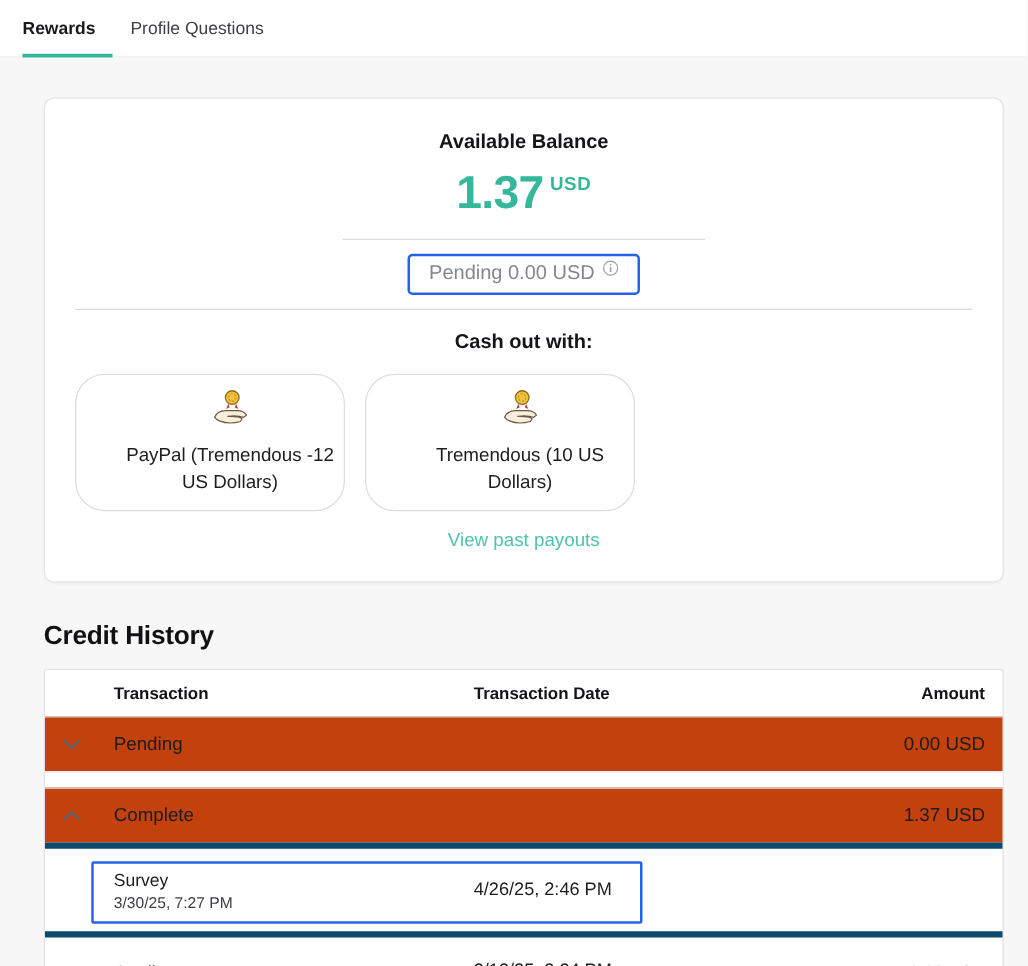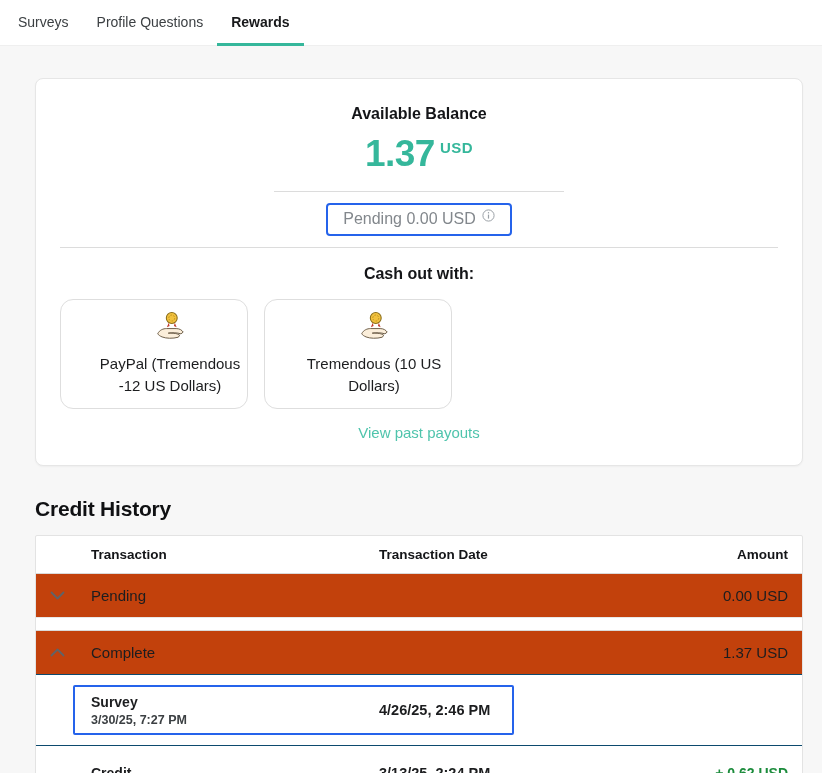--- a/index.html
+++ b/index.html
@@ -59,24 +59,24 @@
     padding:5px 15px 6px;
     font-size:16px;
     color:#82878c;
     display:flex; align-items:flex-start; gap:6px;
   }
   .pending-box .info { margin-top:-2px; }
   .divider-full { margin:11px 24px 0; border-top:1px solid #dcdcdc; }
   .cashout-title { text-align:center; font-size:16px; font-weight:bold; margin-top:17px; color:#141518; }
   .payout-row { display:flex; gap:16px; padding:0 24px; margin-top:16px; }
   .payout-btn {
-    width:188px; height:110px;
+    width:216px; height:110px;
     background:#fff;
     border:1px solid #dedede;
-    border-radius:13px;
+    border-radius:24px;
     display:flex; flex-direction:column; align-items:center; justify-content:center;
     gap:7px;
     font-size:15px; color:#1c1d1f;
     text-align:center; line-height:1.45;
     cursor:pointer;
     padding-left:32px;
   }
   .payout-btn .lbl { max-width:190px; }
   .past-link {
     display:block;
@@ -105,22 +105,22 @@
     height:44px;
     background:#c2410c;
     border-top:1px solid #dadada;
     font-size:15px; color:#1c1d1f;
     cursor:pointer;
   }
   .group-row .chev { padding-left:14px; display:flex; align-items:center; }
   .gap-row { height:13px; background:#fff; border-top:1px solid #e8e8e8; }
   .detail-row {
     position:relative;
-    border-top:1px solid #0c4a6e;
-    font-size:14.5px; color:#1c1d1f;font-weight:bold;
+    border-top:5px solid #0c4a6e;
+    font-size:14.5px; color:#1c1d1f;
   }
   .row-survey { height:71px; }
   .row-credit { height:62px; align-items:start; padding-top:12px; }
   .row-credit .c-amt, .row-credit .c-date, .row-credit .c-tx { margin-top:7px; }
   .detail-row .c-tx { font-size:14px; }
   .detail-row .sub { font-size:12.5px; color:#3c4043; margin-top:3px; }
   .amt-pos { color:#1c8c3c; font-size:14px; }
   .hl-box {
     position:absolute;
     left:37px; top:10px;
@@ -128,23 +128,22 @@
     border:2px solid #2563eb;
     border-radius:2px;
     pointer-events:none;
   }
   .chev svg { display:block; }
 </style>
 </head>
 <body>
 
 <div class="tabbar">
-  <div class="tab">Surveys</div>
+  <div class="tab active">Rewards</div>
   <div class="tab">Profile Questions</div>
-  <div class="tab active">Rewards</div>
 </div>
 
 <div class="content">
 
   <div class="card">
     <div class="bal-title">Available Balance</div>
     <div class="bal-amount">
       <span class="num">1.37</span><span class="cur">USD</span>
     </div>
     <div class="divider-short"></div>

